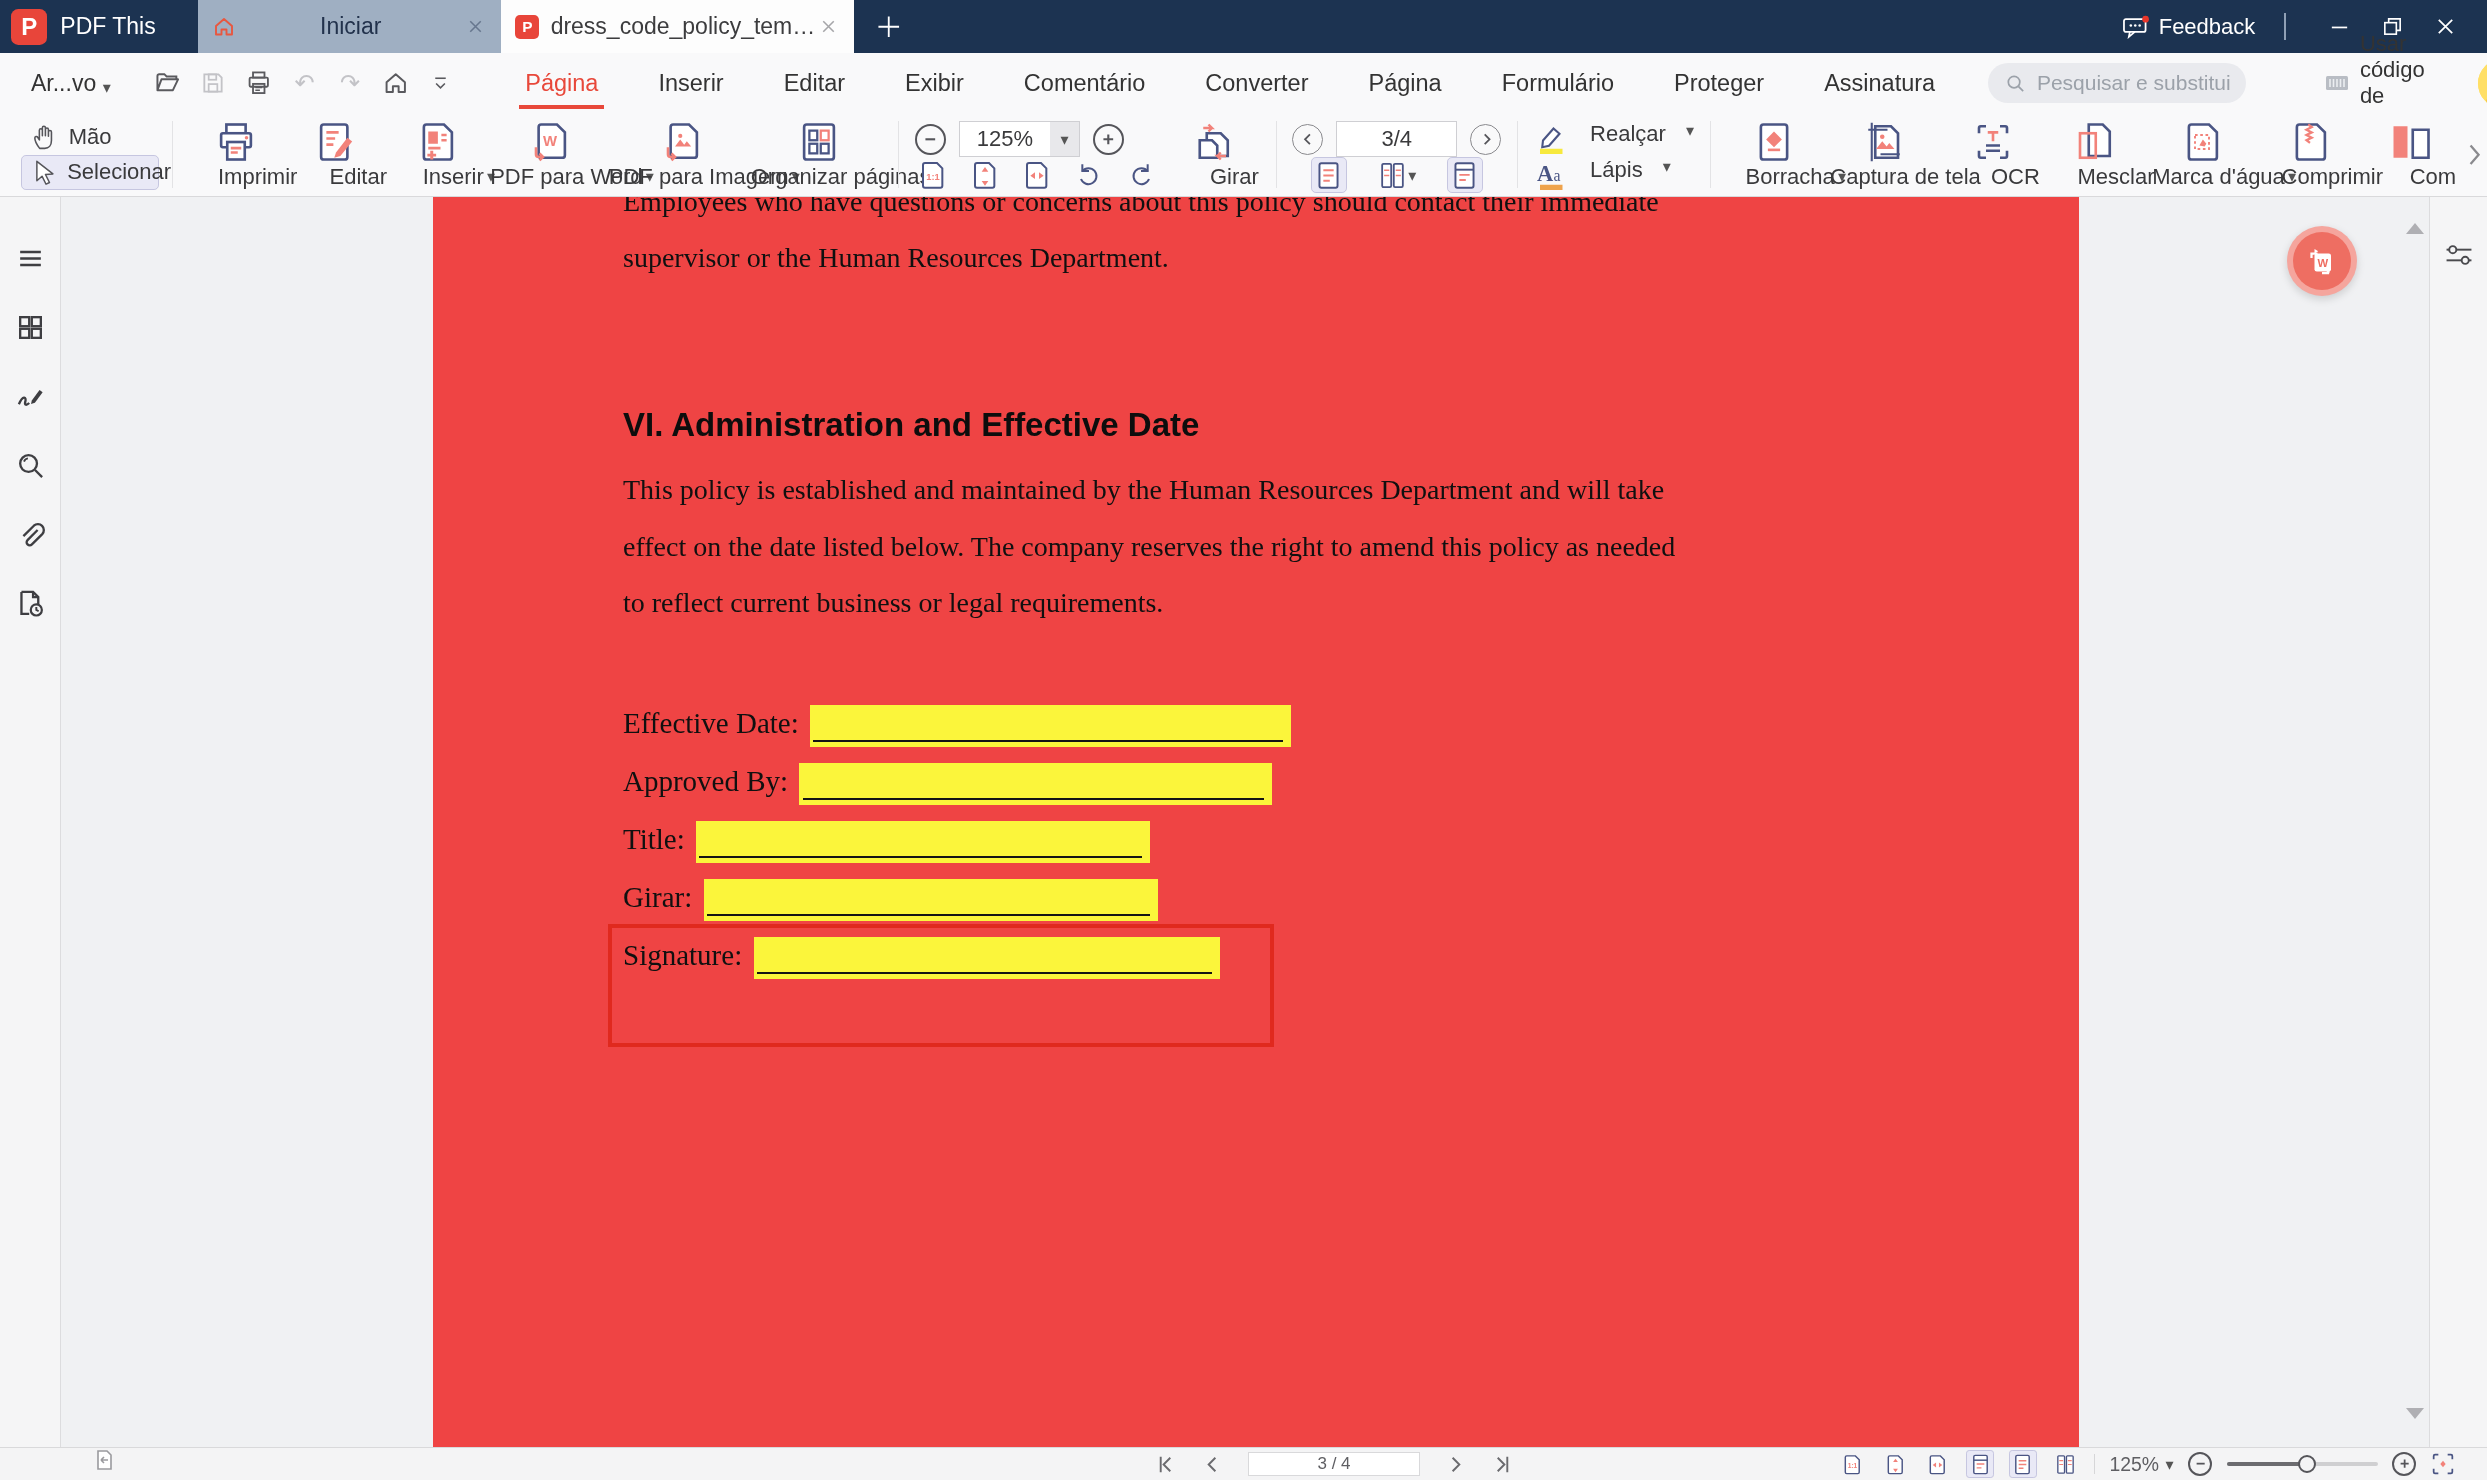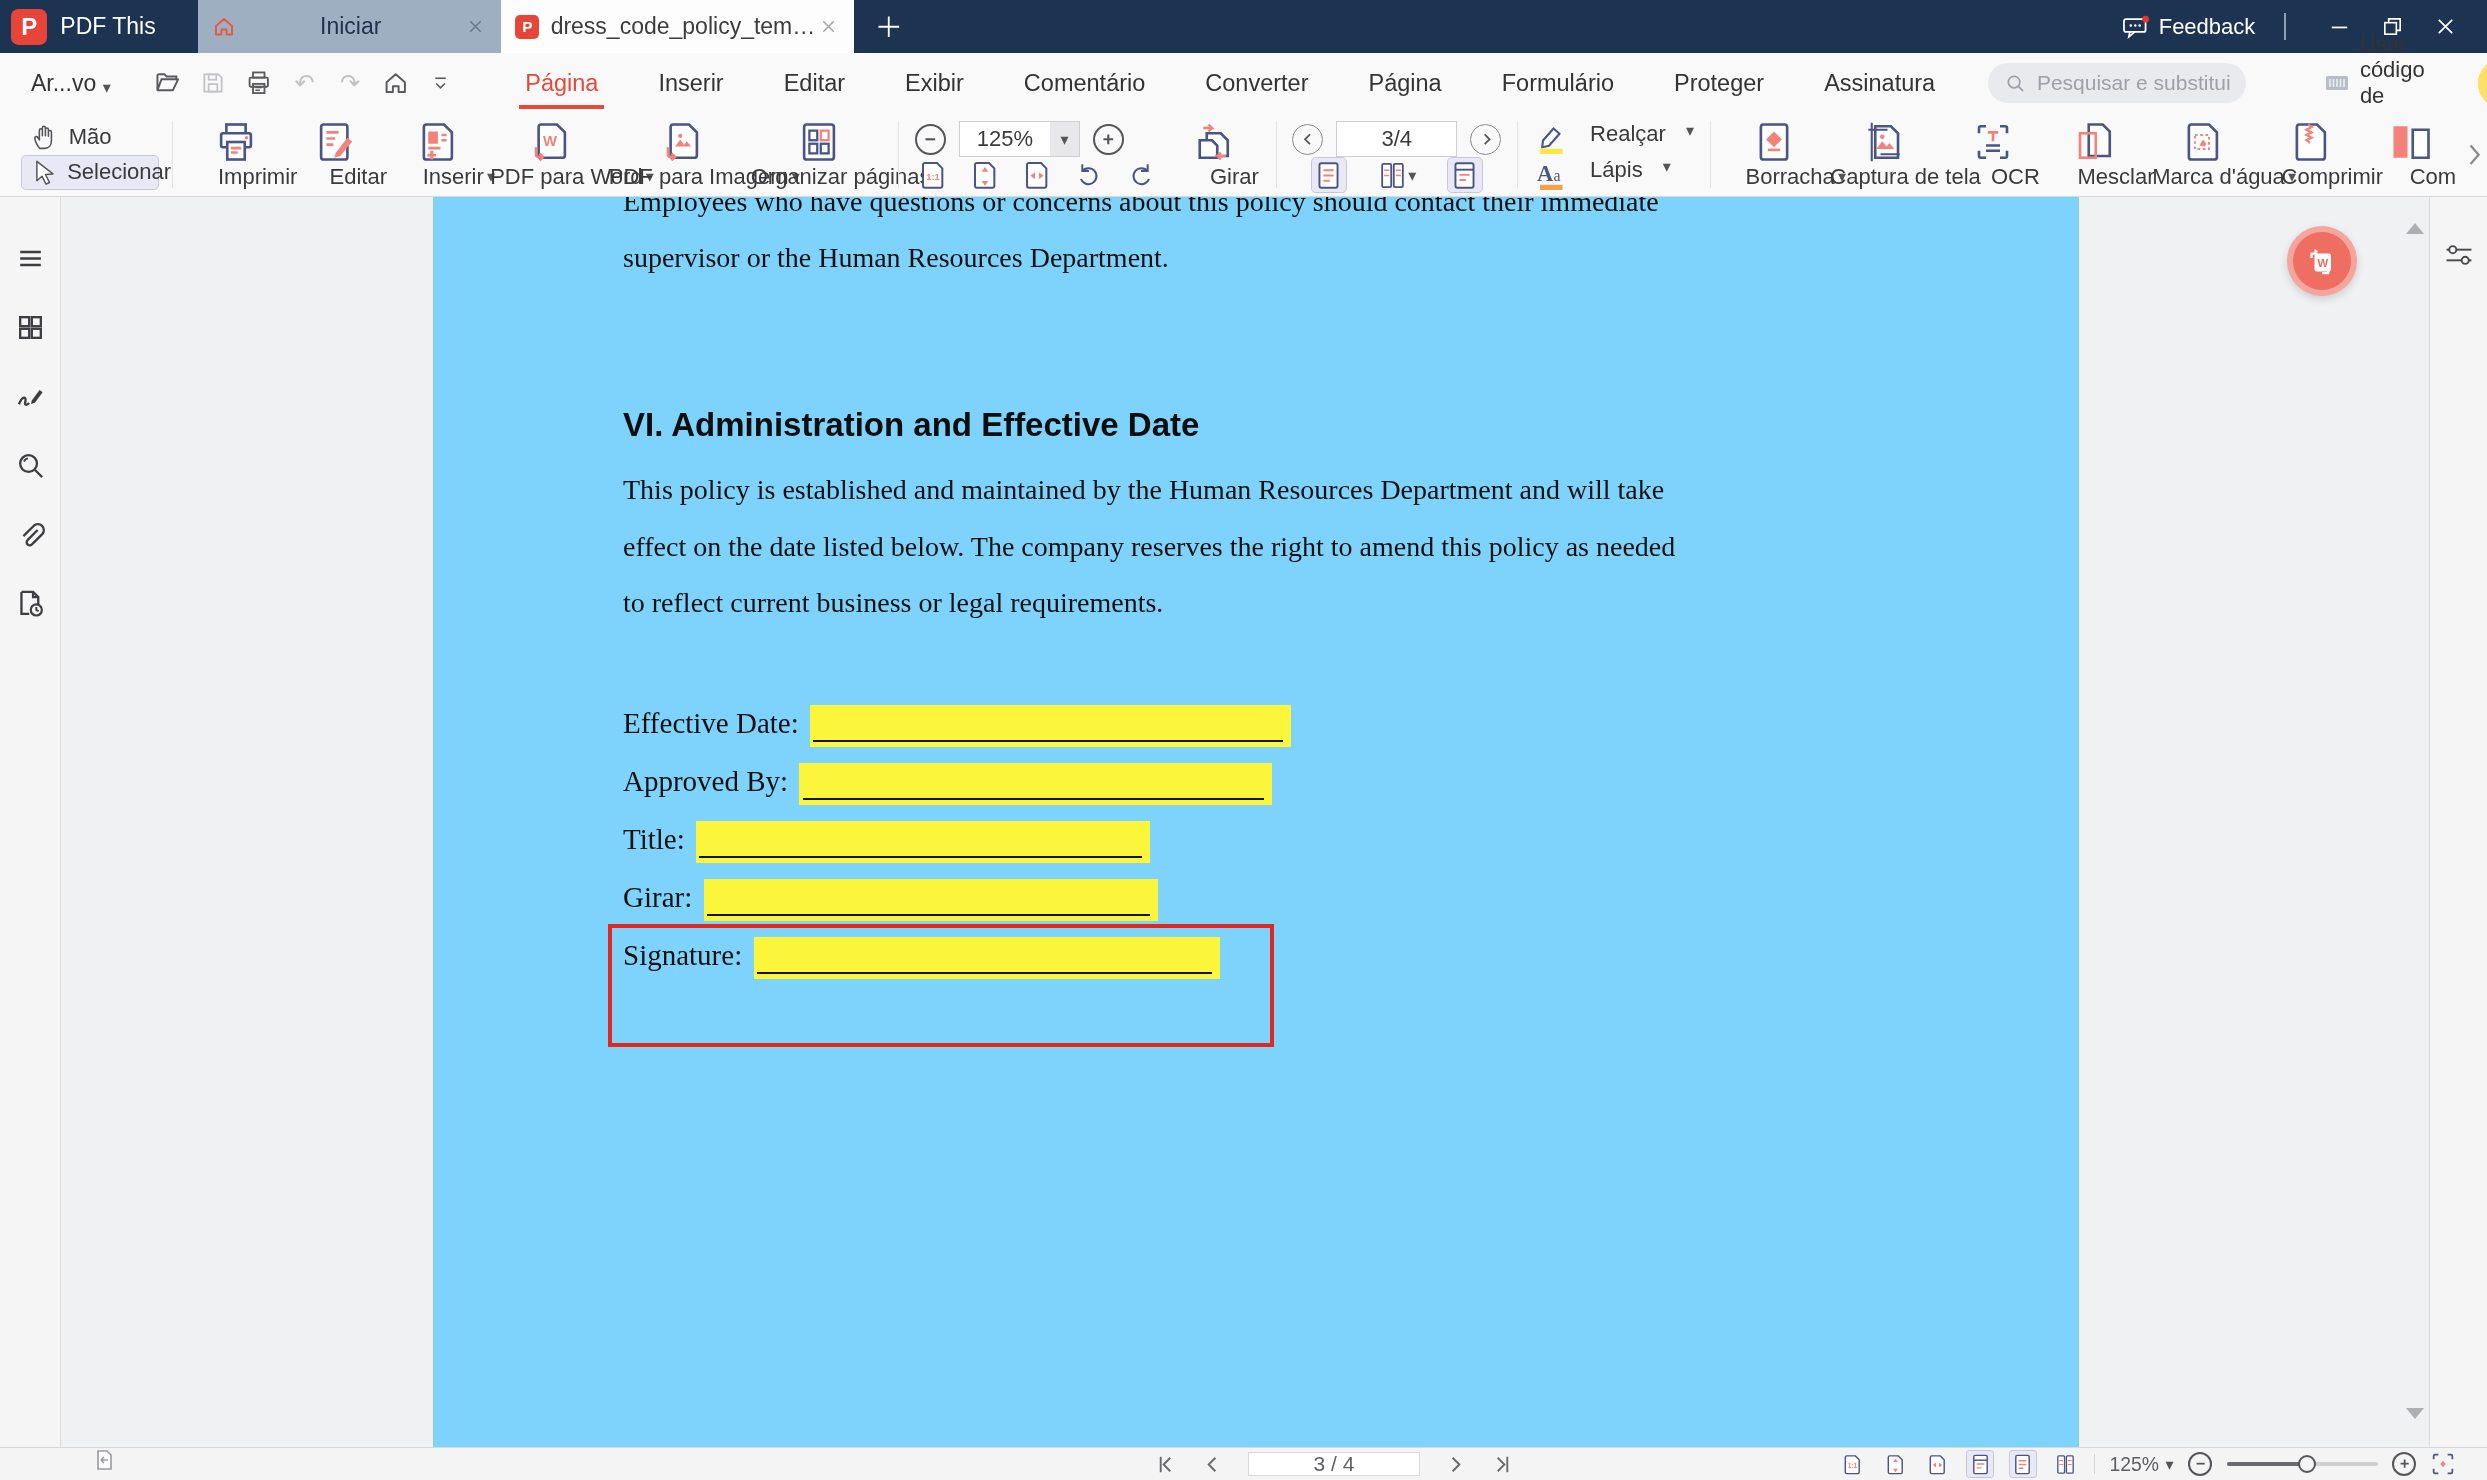--- a/index.html
+++ b/index.html
@@ -74,21 +74,21 @@
   .morechev{align-self:center;margin:0 4.9px;color:#8a8a8e;}
 
   
   .sidebar{position:absolute;top:197px;left:0;width:61px;bottom:32px;background:#F5F5F6;
            border-right:0.8px solid #DCDCDE;display:flex;flex-direction:column;align-items:center;
            padding-top:45px;gap:37px;box-sizing:border-box;}
   .sbico{width:32px;height:32px;display:flex;align-items:center;justify-content:center;}
 
   
   .canvas{position:absolute;top:197px;left:61px;right:58px;bottom:32px;background:#F0F1F3;overflow:hidden;}
-  .page{position:absolute;left:372px;top:0;width:1646px;height:1252px;background:#7dd3fc;
+  .page{position:absolute;left:372px;top:0;width:1646px;height:1252px;background:#ef4444;
         font-family:"Liberation Serif",serif;color:#101010;}
   .docline{position:absolute;left:190px;font-size:28px;white-space:nowrap;}
   .docheading{position:absolute;left:190px;font-family:"Liberation Sans",sans-serif;
               font-weight:bold;font-size:33px;color:#0d0d0d;white-space:nowrap;}
   .fields{position:absolute;left:190px;top:492px;}
   .frow{display:flex;align-items:flex-end;height:58px;}
   .flabel{font-size:29px;line-height:47px;}
   .fblank{height:42px;background:#FBF53B;margin-left:11.3px;position:relative;}
   .fblank::after{content:"";position:absolute;left:3.2px;right:8px;bottom:4.9px;height:2.4px;background:#141414;}
   .w1{width:481px;} .w2{width:473px;} .w3{width:454px;} .w4{width:454px;} .w5{width:466px;}
@@ -105,21 +105,21 @@
   .rightpanel{position:absolute;top:197px;right:0;width:58px;bottom:32px;background:#F5F5F6;
               border-left:0.8px solid #DCDCDE;display:flex;justify-content:center;padding-top:42px;box-sizing:border-box;}
 
   
   .statusbar{position:absolute;left:0;right:0;bottom:0;height:32px;background:#F4F4F5;
              border-top:0.8px solid #D9D9DB;color:#5f5f63;font-size:19.4px;}
   .sb-left{position:absolute;left:32px;top:0;bottom:0;display:flex;align-items:center;gap:27px;flex-direction:column;}
   .sb-div{width:0.8px;height:19.4px;background:#D6D6D8;}
   .sb-center{position:absolute;left:1154px;top:0;bottom:0;display:flex;align-items:center;gap:24px;}
   .sb-pagebox{width:172px;height:24px;background:#fff;border:0.8px solid #D9D9DB;display:flex;align-items:center;
-              justify-content:center;font-size:21px;box-sizing:border-box;}
+              justify-content:center;font-size:17px;box-sizing:border-box;}
   .sb-right{position:absolute;right:32px;top:0;bottom:0;display:flex;align-items:center;gap:14.6px;}
   .sb-ico{width:26px;height:26px;display:flex;align-items:center;justify-content:center;border-radius:3.2px;border:0.8px solid transparent;}
   .sb-ico.sel{background:#E9E9F6;border-color:#C6C6E0;}
   .zcirc{width:24px;height:24px;border:2px solid #55555a;border-radius:50%;display:flex;align-items:center;
          justify-content:center;box-sizing:border-box;}
   .ztrack{width:151px;height:4px;background:#CFCFD1;position:relative;border-radius:2.4px;}
   .ztrack .fill{position:absolute;left:0;top:0;bottom:0;width:81px;background:#6B6B6F;border-radius:2.4px;}
   .ztrack .handle{position:absolute;left:71px;top:-7.3px;width:18px;height:18px;border-radius:50%;
                   background:#F4F4F5;border:2px solid #55555a;box-sizing:border-box;}
 </style>

